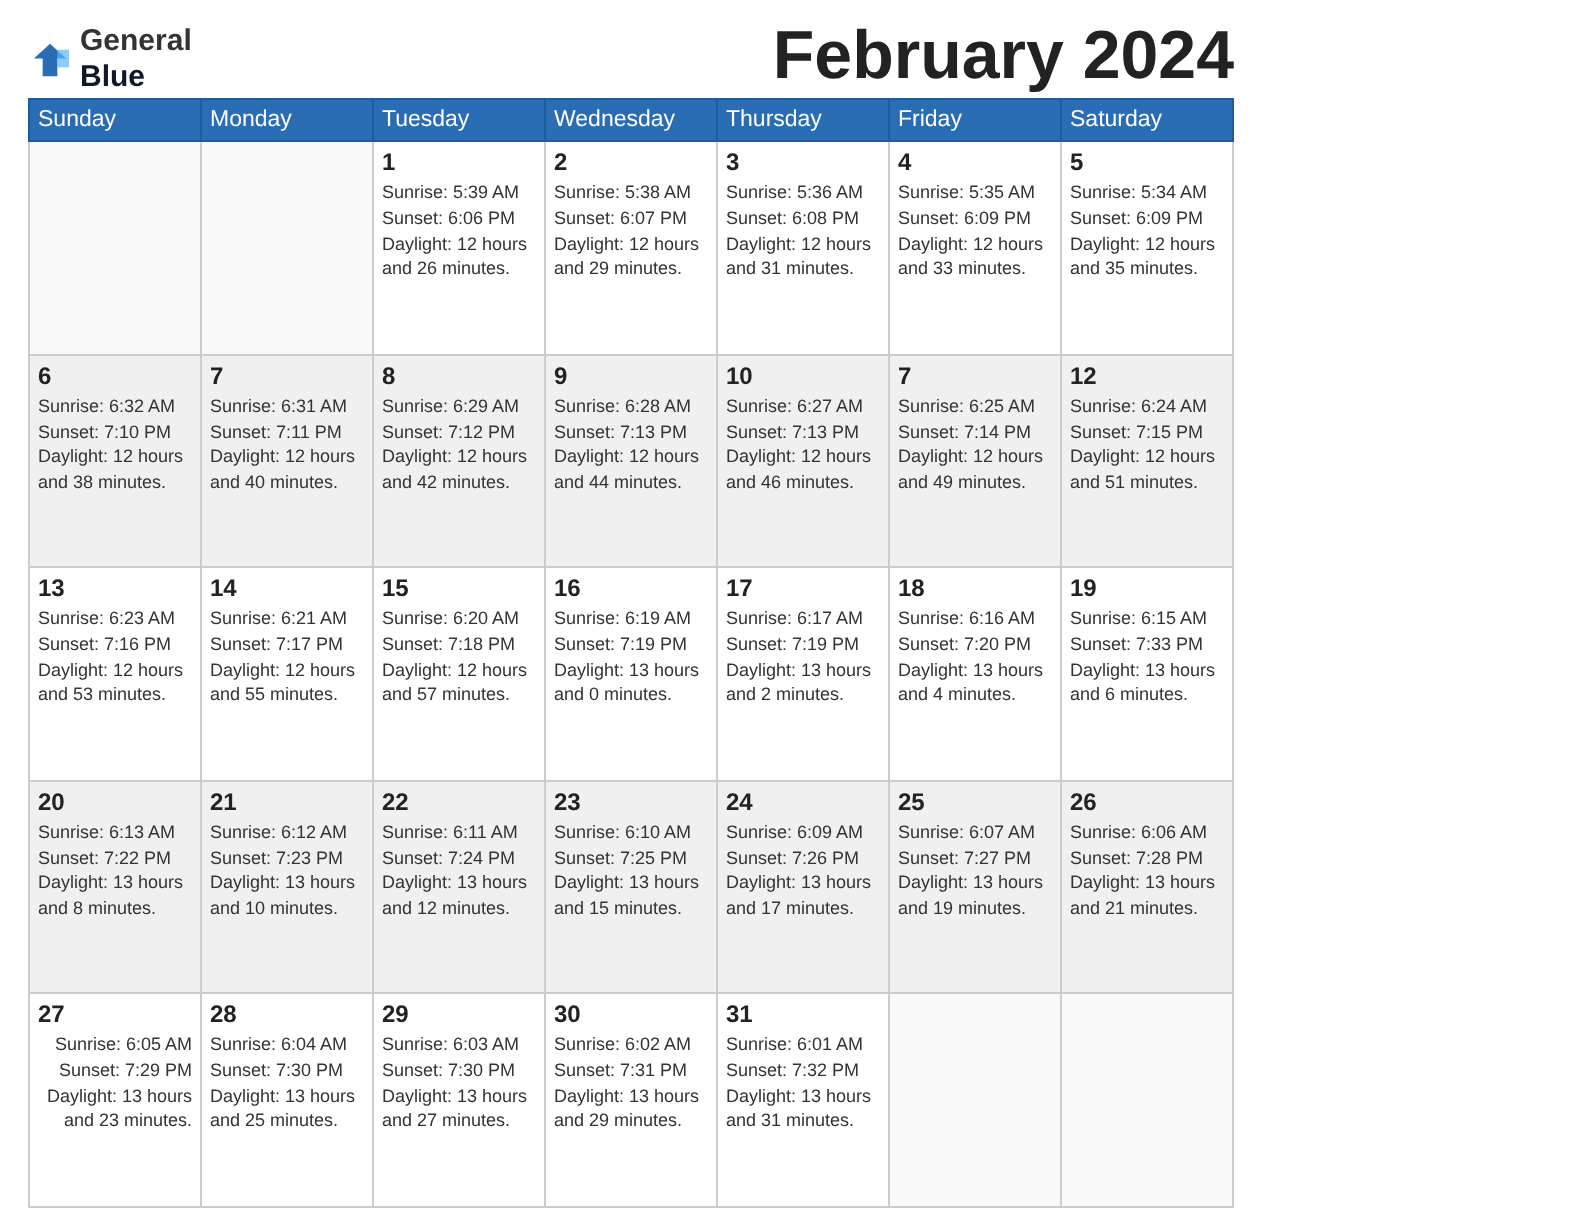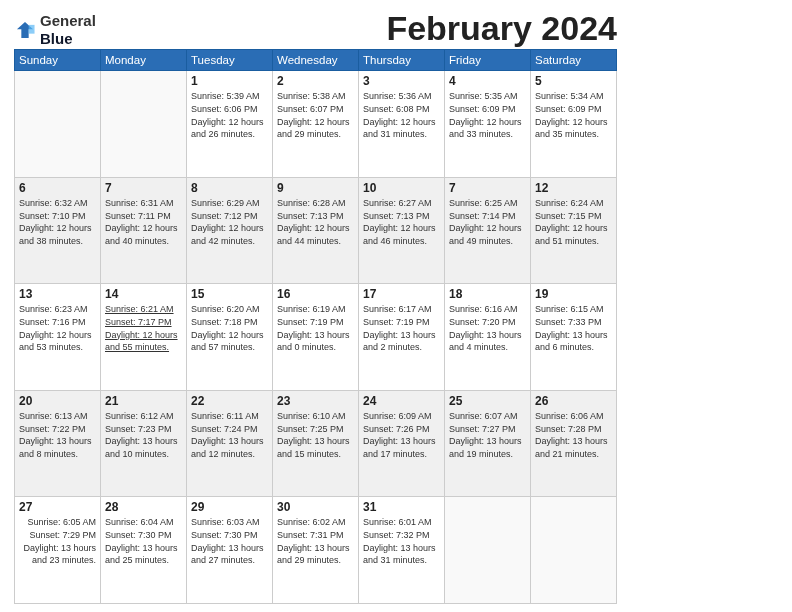--- a/index.html
+++ b/index.html
@@ -231,21 +231,21 @@
         <tr>
           <td>
             <span class="day-number">13</span>
             <div class="day-info" style="white-space: pre-line;">Sunrise: 6:23 AM
 Sunset: 7:16 PM
 Daylight: 12 hours
 and 53 minutes.</div>
           </td>
           <td>
             <span class="day-number">14</span>
-            <div class="day-info" style="white-space: pre-line; text-decoration: underline;">Sunrise: 6:21 AM
+            <div class="day-info" style="white-space: pre-line;">Sunrise: 6:21 AM
 Sunset: 7:17 PM
 Daylight: 12 hours
 and 55 minutes.</div>
           </td>
           <td>
             <span class="day-number">15</span>
             <div class="day-info" style="white-space: pre-line;">Sunrise: 6:20 AM
 Sunset: 7:18 PM
 Daylight: 12 hours
 and 57 minutes.</div>

